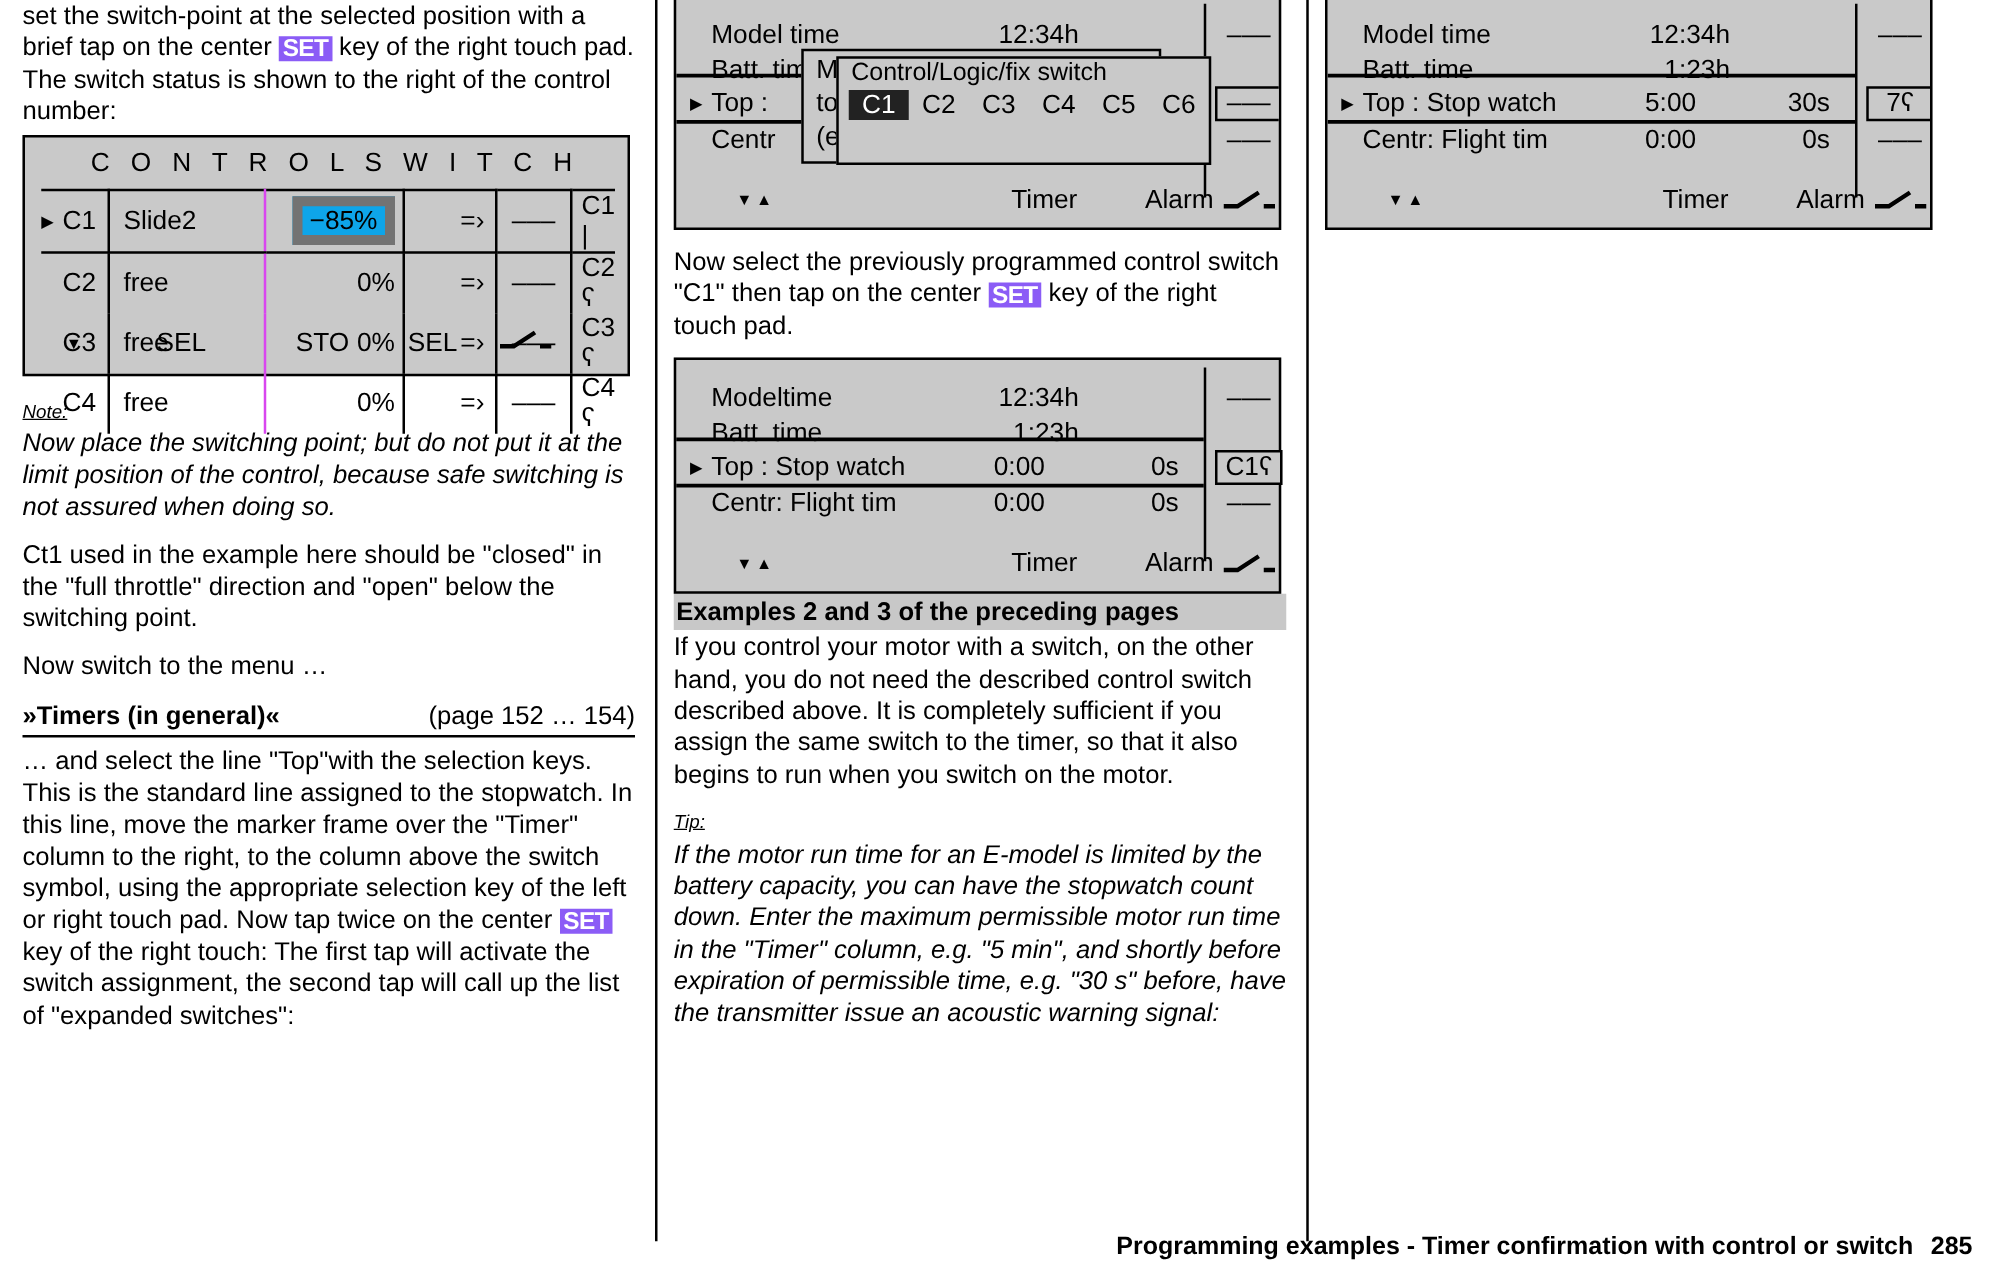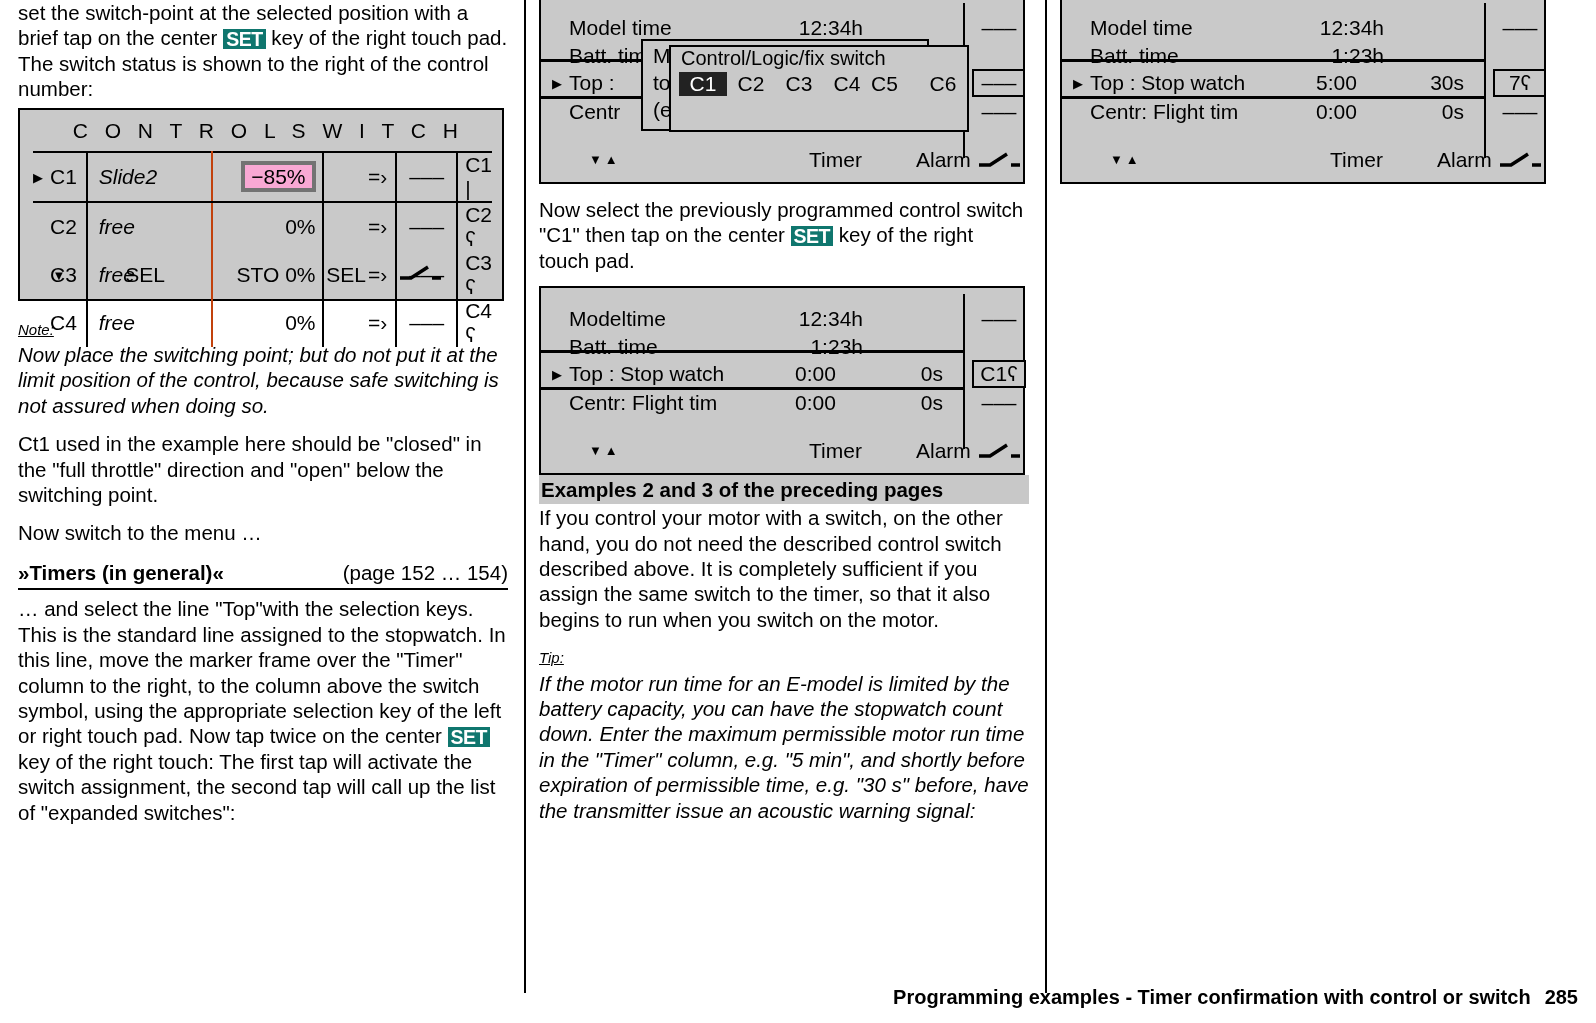--- a/index.html
+++ b/index.html
@@ -24,21 +24,21 @@
   .col.c1{left:18px;width:490px;}
   .col.c2{left:539px;width:490px;}
   .col.c3{left:1060px;width:490px;}
 
   p{margin:0 0 0 0;font-size:20.5px;line-height:25.4px;}
   p.body{margin-bottom:13px;}
   p.tight{margin-bottom:0;}
   .ital{font-style:italic;}
 
   .setkey{
-    display:inline-block;background:#0f766e;color:#fff;font-weight:bold;
+    display:inline-block;background:#8b5cf6;color:#fff;font-weight:bold;
     padding:0 3px;letter-spacing:-0.5px;line-height:20px;
     font-size:19.5px;position:relative;top:1px;
   }
 
   .note-head{font-style:italic;text-decoration:underline;font-size:15px;line-height:25.4px;}
 
   
   .refline{
     border-bottom:2px solid #000;
     display:flex;justify-content:space-between;align-items:baseline;
@@ -65,28 +65,28 @@
   }
   .cs-table{
     position:absolute;left:13px;top:41px;width:459px;
     border-collapse:collapse;font-size:21px;
   }
   .cs-table td{padding:0;height:29px;vertical-align:middle;}
   .cs-table tr.row1 td{border-top:2px solid #000;border-bottom:2px solid #000;}
   .cs-c-num{width:52px;text-align:left;padding-left:2px!important;position:relative;border-right:2px solid #000;}
   .cs-c-num .arrow{position:absolute;left:0px;top:50%;transform:translateY(-50%);font-size:13px;line-height:1;}
   .cs-c-num .txt{display:inline-block;padding-left:15px;}
-  .cs-c-src{width:120px;text-align:left;padding-left:11px!important;border-right:2px solid #c2410c;font-style:italic;}
+  .cs-c-src{width:120px;text-align:left;padding-left:11px!important;border-right:2px solid #d946ef;}
   .cs-c-pct{width:106px;text-align:right;padding-right:6px!important;border-right:2px solid #000;}
   .cs-c-arr{width:70px;text-align:right;padding-right:8px!important;border-right:2px solid #000;}
   .cs-c-dash{width:62px;text-align:center;border-right:2px solid #000;}
   .cs-c-sw{width:auto;text-align:left;padding-left:7px!important;}
   .pct-frame{
-    display:inline-block;border:4px solid #737373;padding:0 6px;
-    line-height:23px;background:#f9a8d4;
+    display:inline-block;border:8px solid #737373;padding:0 6px;
+    line-height:23px;background:#0ea5e9;
   }
   .cs-foot{
     position:absolute;left:13px;bottom:11px;width:459px;
     display:flex;align-items:center;font-size:21px;
   }
   .cs-foot .f1{width:52px;text-align:center;font-size:13px;}
   .cs-foot .f2{width:120px;text-align:center;}
   .cs-foot .f3{width:106px;text-align:center;}
   .cs-foot .f4{width:70px;text-align:center;}
   .cs-foot .f5{width:80px;text-align:center;}
@@ -245,21 +245,21 @@
         <div style="position:absolute;left:10px;top:57px;font-size:21px;">(e</div>
       </div>
 
       <div style="position:absolute;left:128px;top:48px;width:300px;height:87px;background:#c9c9c9;border:2px solid #000;box-sizing:border-box;">
         <div style="position:absolute;left:10px;top:0px;font-size:20px;">Control/Logic/fix switch</div>
         <div style="position:absolute;left:8px;top:25px;width:288px;display:flex;font-size:21px;">
           <span style="width:49px;text-align:center;background:#222;color:#fff;">C1</span>
           <span style="width:49px;text-align:center;">C2</span>
           <span style="width:49px;text-align:center;">C3</span>
           <span style="width:49px;text-align:center;">C4</span>
-          <span style="width:49px;">C5</span>
+          <span style="width:49px;text-align:center;">C5</span>
           <span style="width:49px;text-align:center;">C6</span>
         </div>
       </div>
     </div>
 
     <p class="body" style="margin-top:13px;"><span>Now select the previously programmed control switch "C1" then tap on the center </span><span class="setkey">SET</span><span> key of the right touch pad.</span></p>
 
     <div class="lcd wide" style="height:189px;">
       <div class="lcd-vrule" style="left:422px;top:6px;height:155px;"></div>
       <div class="lcd-hrule" style="top:62px;width:422px;"></div>

